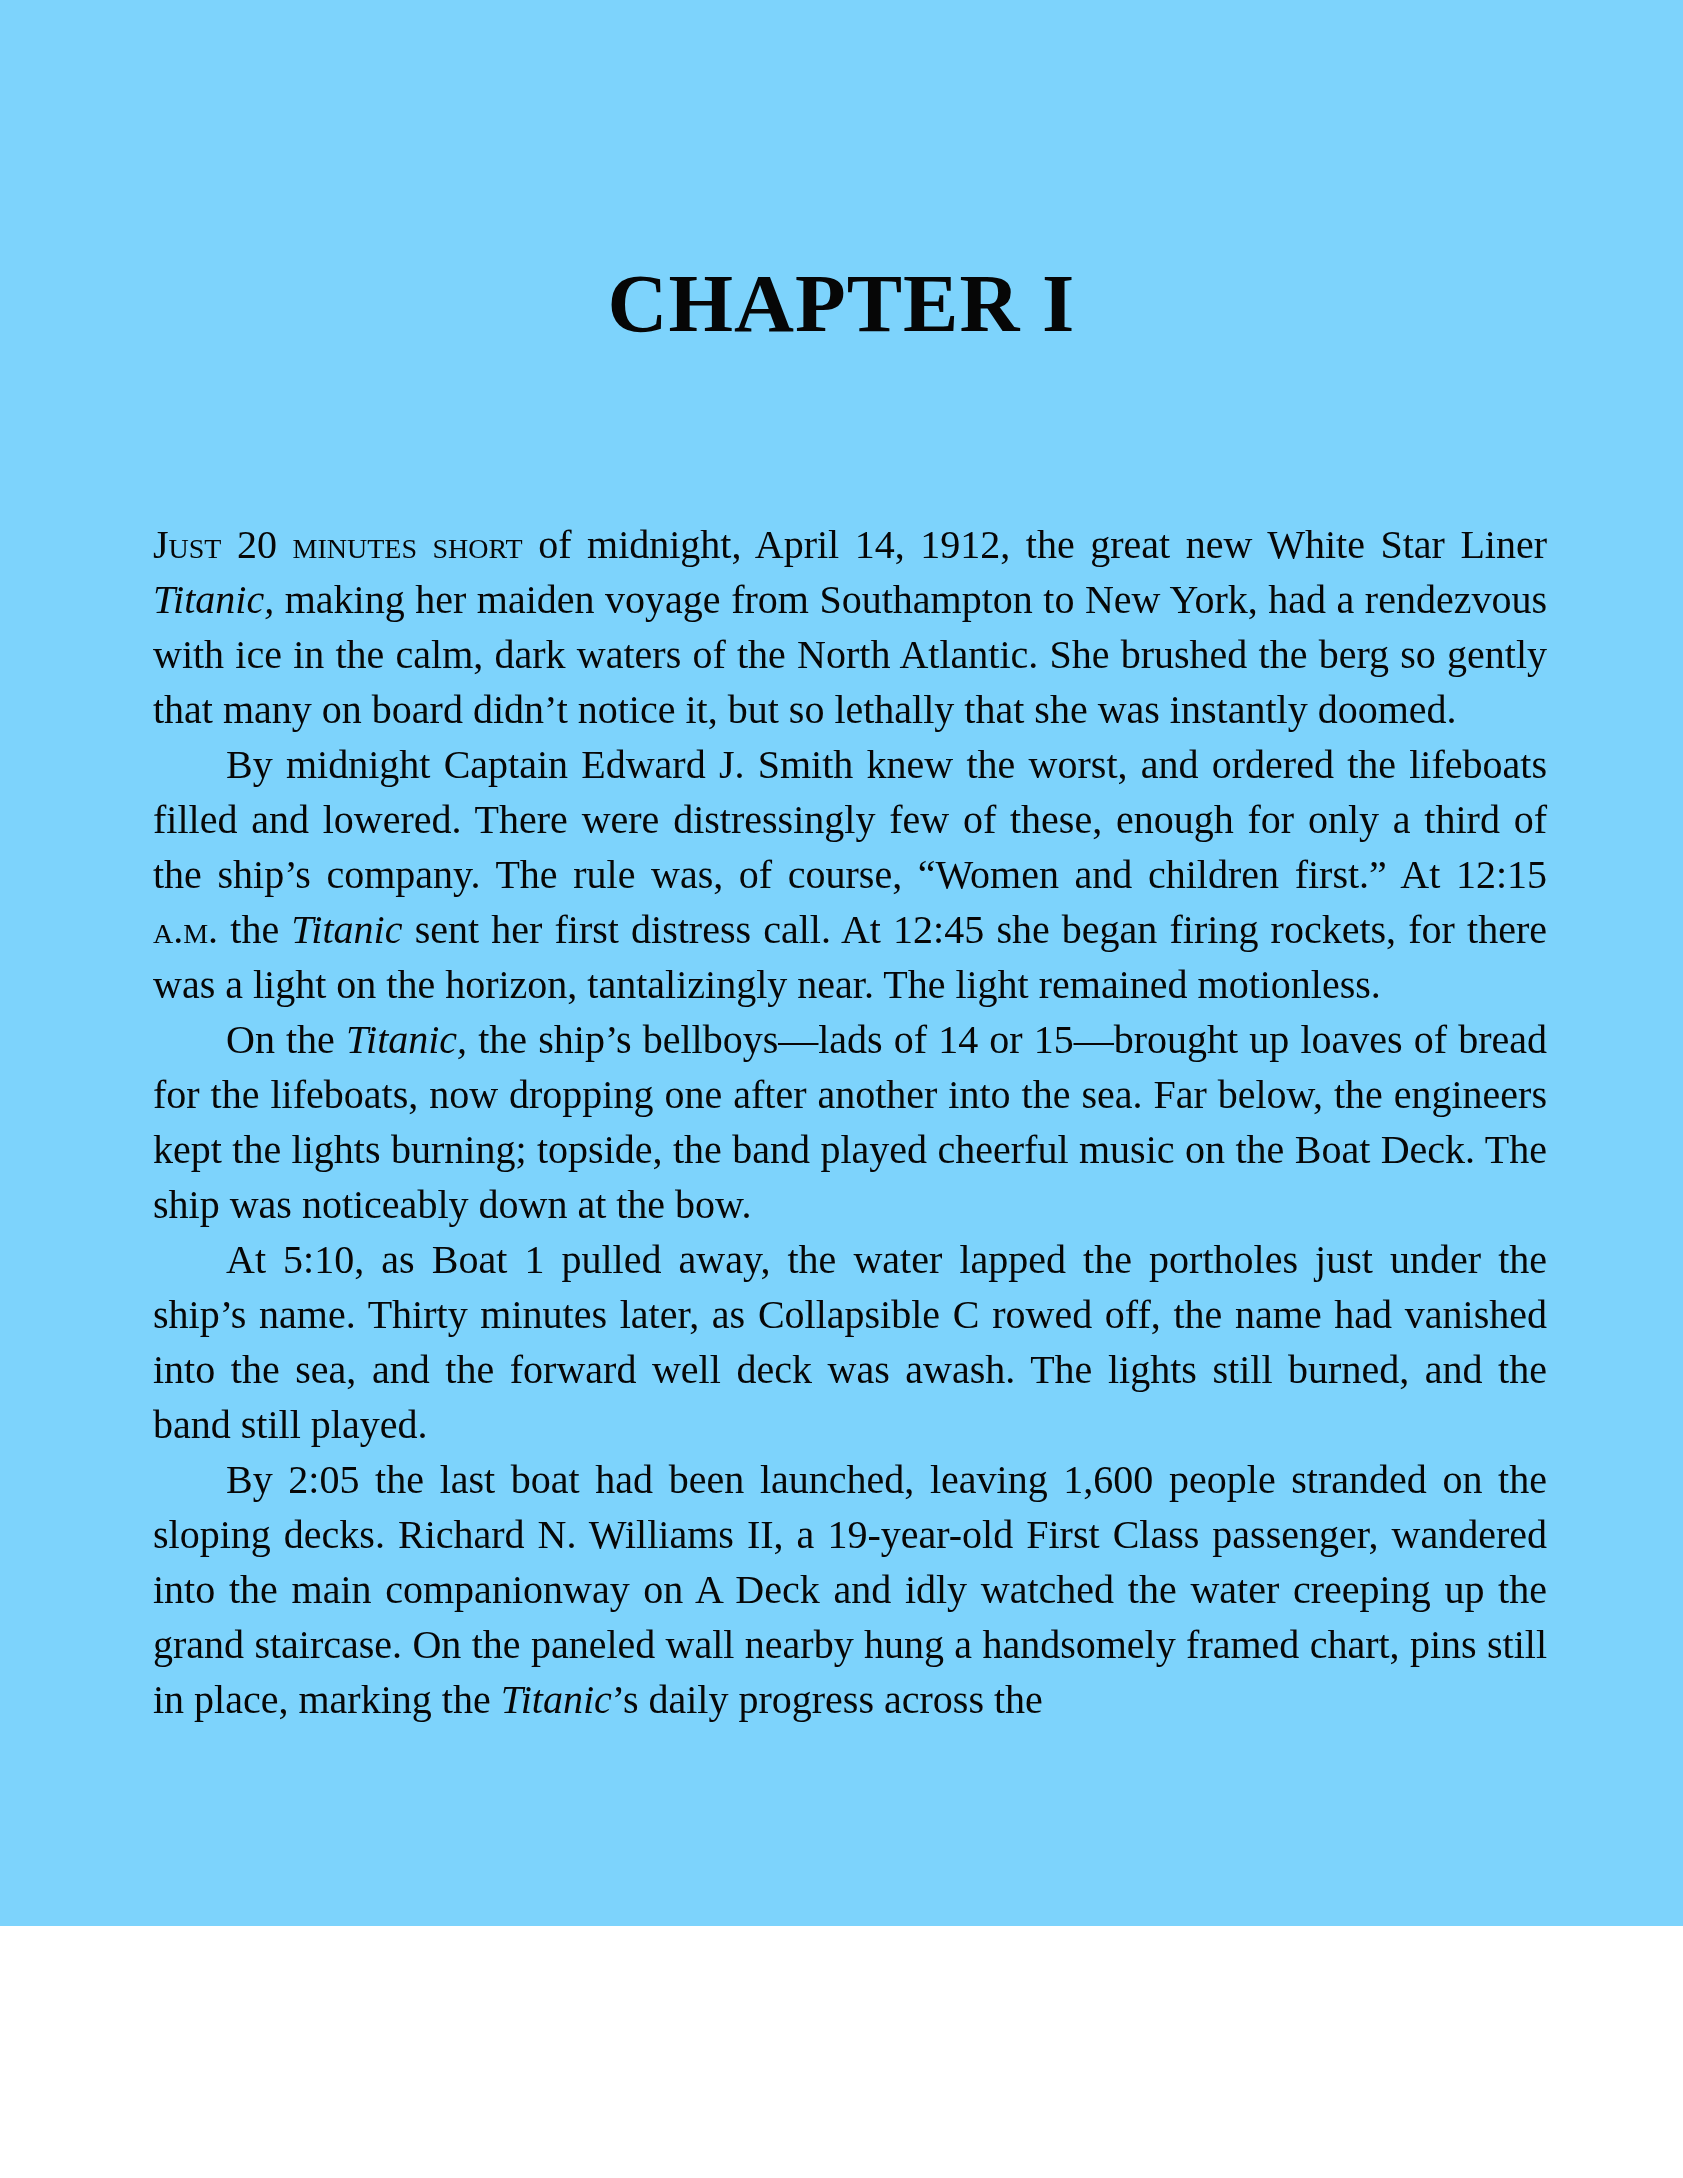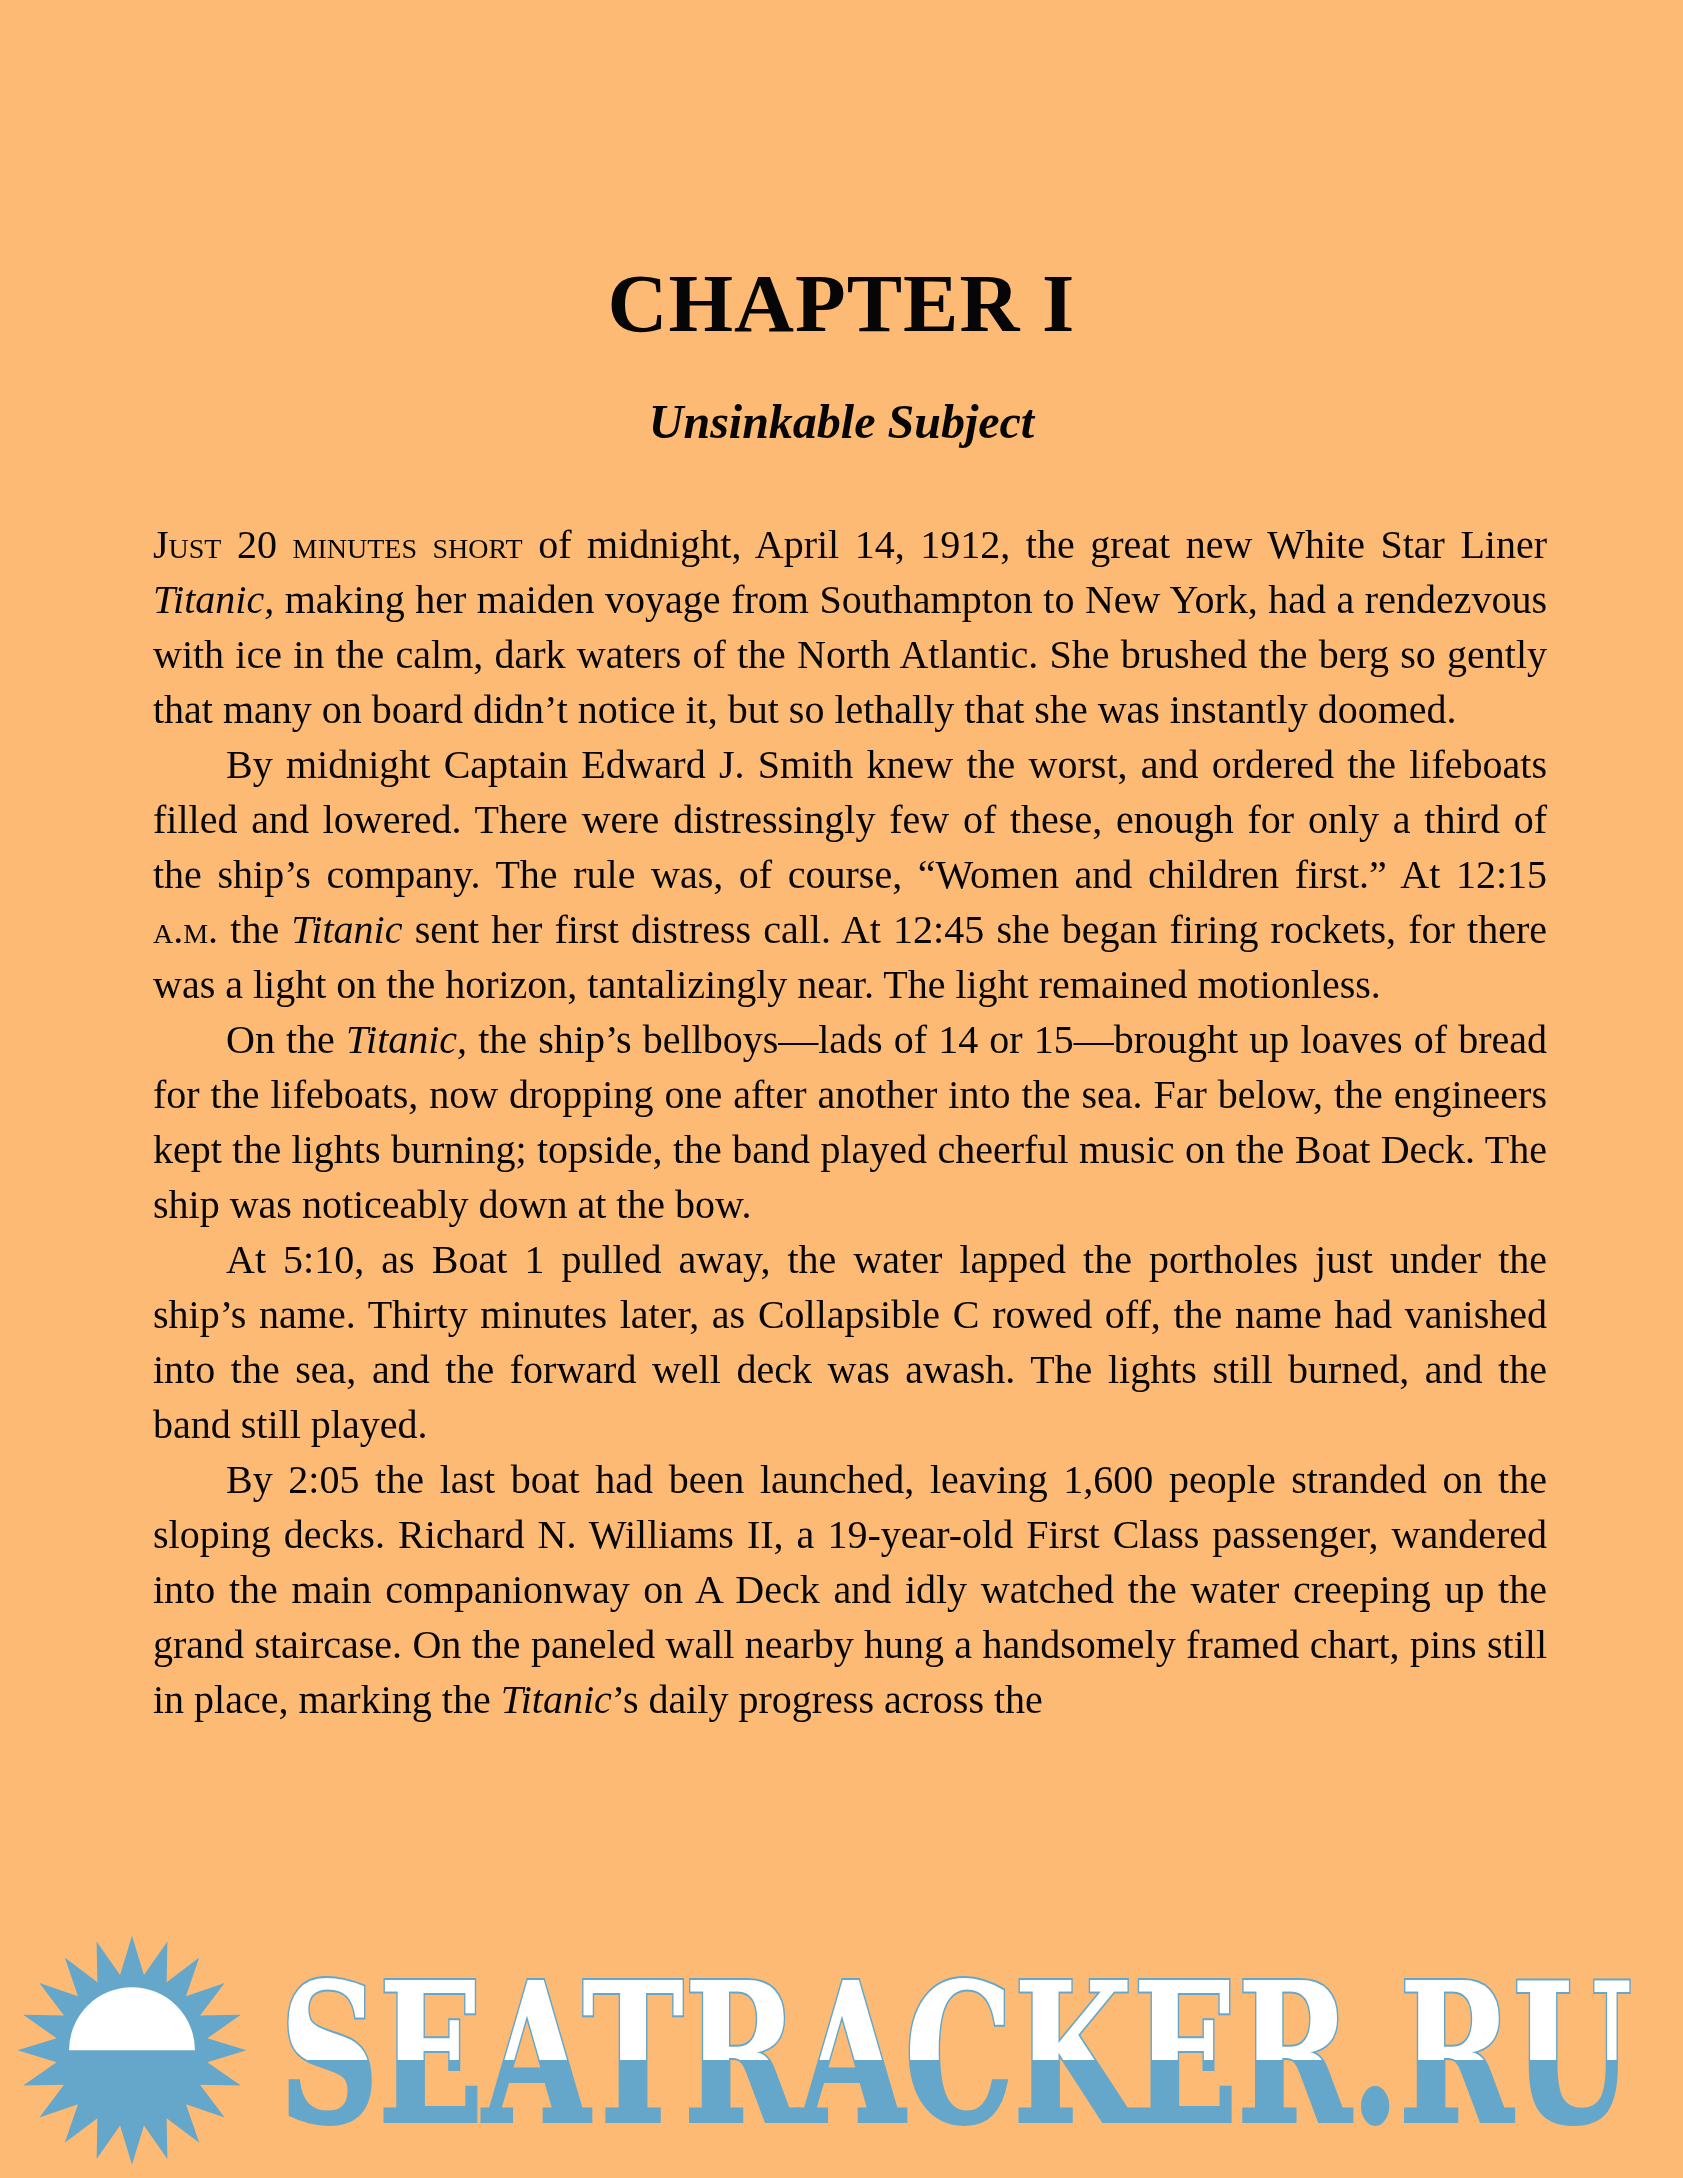--- a/index.html
+++ b/index.html
@@ -1,20 +1,20 @@
 <!DOCTYPE html>
 <html><head>
 <meta charset="utf-8">
 <style>
   * { margin:0; padding:0; box-sizing:border-box; }
   html,body { background:#ffffff; }
   .page {
     position:relative;
-    width:1683px; height:2178px;
-    background:#fdba74;
+    width:1683px; height:1926px;
+    background:#7dd3fc;
     overflow:hidden;
     font-family:"Liberation Serif", serif;
     color:#050505;
   }
   .title {
     position:absolute; top:255px; left:0; width:100%;
     text-align:center;
     font-family:"Liberation Serif", serif;
     font-size:83px; font-weight:bold;
     letter-spacing:1px;
@@ -42,21 +42,20 @@
   .sun-svg { position:absolute; left:2px; top:10px; width:244px; height:248px; }
   .wm-text-svg { position:absolute; left:265px; top:54px; width:1366px; height:158px; }
 </style>
 </head>
 <body>
 
 <div class="page">
 
   <h1 class="title">CHAPTER I</h1>
 
-  <h2 class="subtitle">Unsinkable Subject</h2>
 
   <div class="body-text" id="body-text">
       <p class="para"><span class="run-smallcaps">Just 20 minutes short</span><span class="run-normal"> of midnight, April 14, 1912, the great new White Star Liner </span><span class="run-italic">Titanic,</span><span class="run-normal"> making her maiden voyage from Southampton to New York, had a rendezvous with ice in the calm, dark waters of the North Atlantic. She brushed the berg so gently that many on board didn’t notice it, but so lethally that she was instantly doomed.</span></p>
       <p class="para indent"><span class="run-normal">By midnight Captain Edward J. Smith knew the worst, and ordered the lifeboats filled and lowered. There were distressingly few of these, enough for only a third of the ship’s company. The rule was, of course, “Women and children first.” At 12:15 </span><span class="run-smallcaps">a.m.</span><span class="run-normal"> the </span><span class="run-italic">Titanic</span><span class="run-normal"> sent her first distress call. At 12:45 she began firing rockets, for there was a light on the horizon, tantalizingly near. The light remained motionless.</span></p>
       <p class="para indent"><span class="run-normal">On the </span><span class="run-italic">Titanic,</span><span class="run-normal"> the ship’s bellboys—lads of 14 or 15—brought up loaves of bread for the lifeboats, now dropping one after another into the sea. Far below, the engineers kept the lights burning; topside, the band played cheerful music on the Boat Deck. The ship was noticeably down at the bow.</span></p>
       <p class="para indent"><span class="run-normal">At 5:10, as Boat 1 pulled away, the water lapped the portholes just under the ship’s name. Thirty minutes later, as Collapsible C rowed off, the name had vanished into the sea, and the forward well deck was awash. The lights still burned, and the band still played.</span></p>
       <p class="para indent"><span class="run-normal">By 2:05 the last boat had been launched, leaving 1,600 people stranded on the sloping decks. Richard N. Williams II, a 19-year-old First Class passenger, wandered into the main companionway on A Deck and idly watched the water creeping up the grand staircase. On the paneled wall nearby hung a handsomely framed chart, pins still in place, marking the </span><span class="run-italic">Titanic</span><span class="run-normal">’s daily progress across the</span></p>
     </div>
 
   <div class="watermark">

